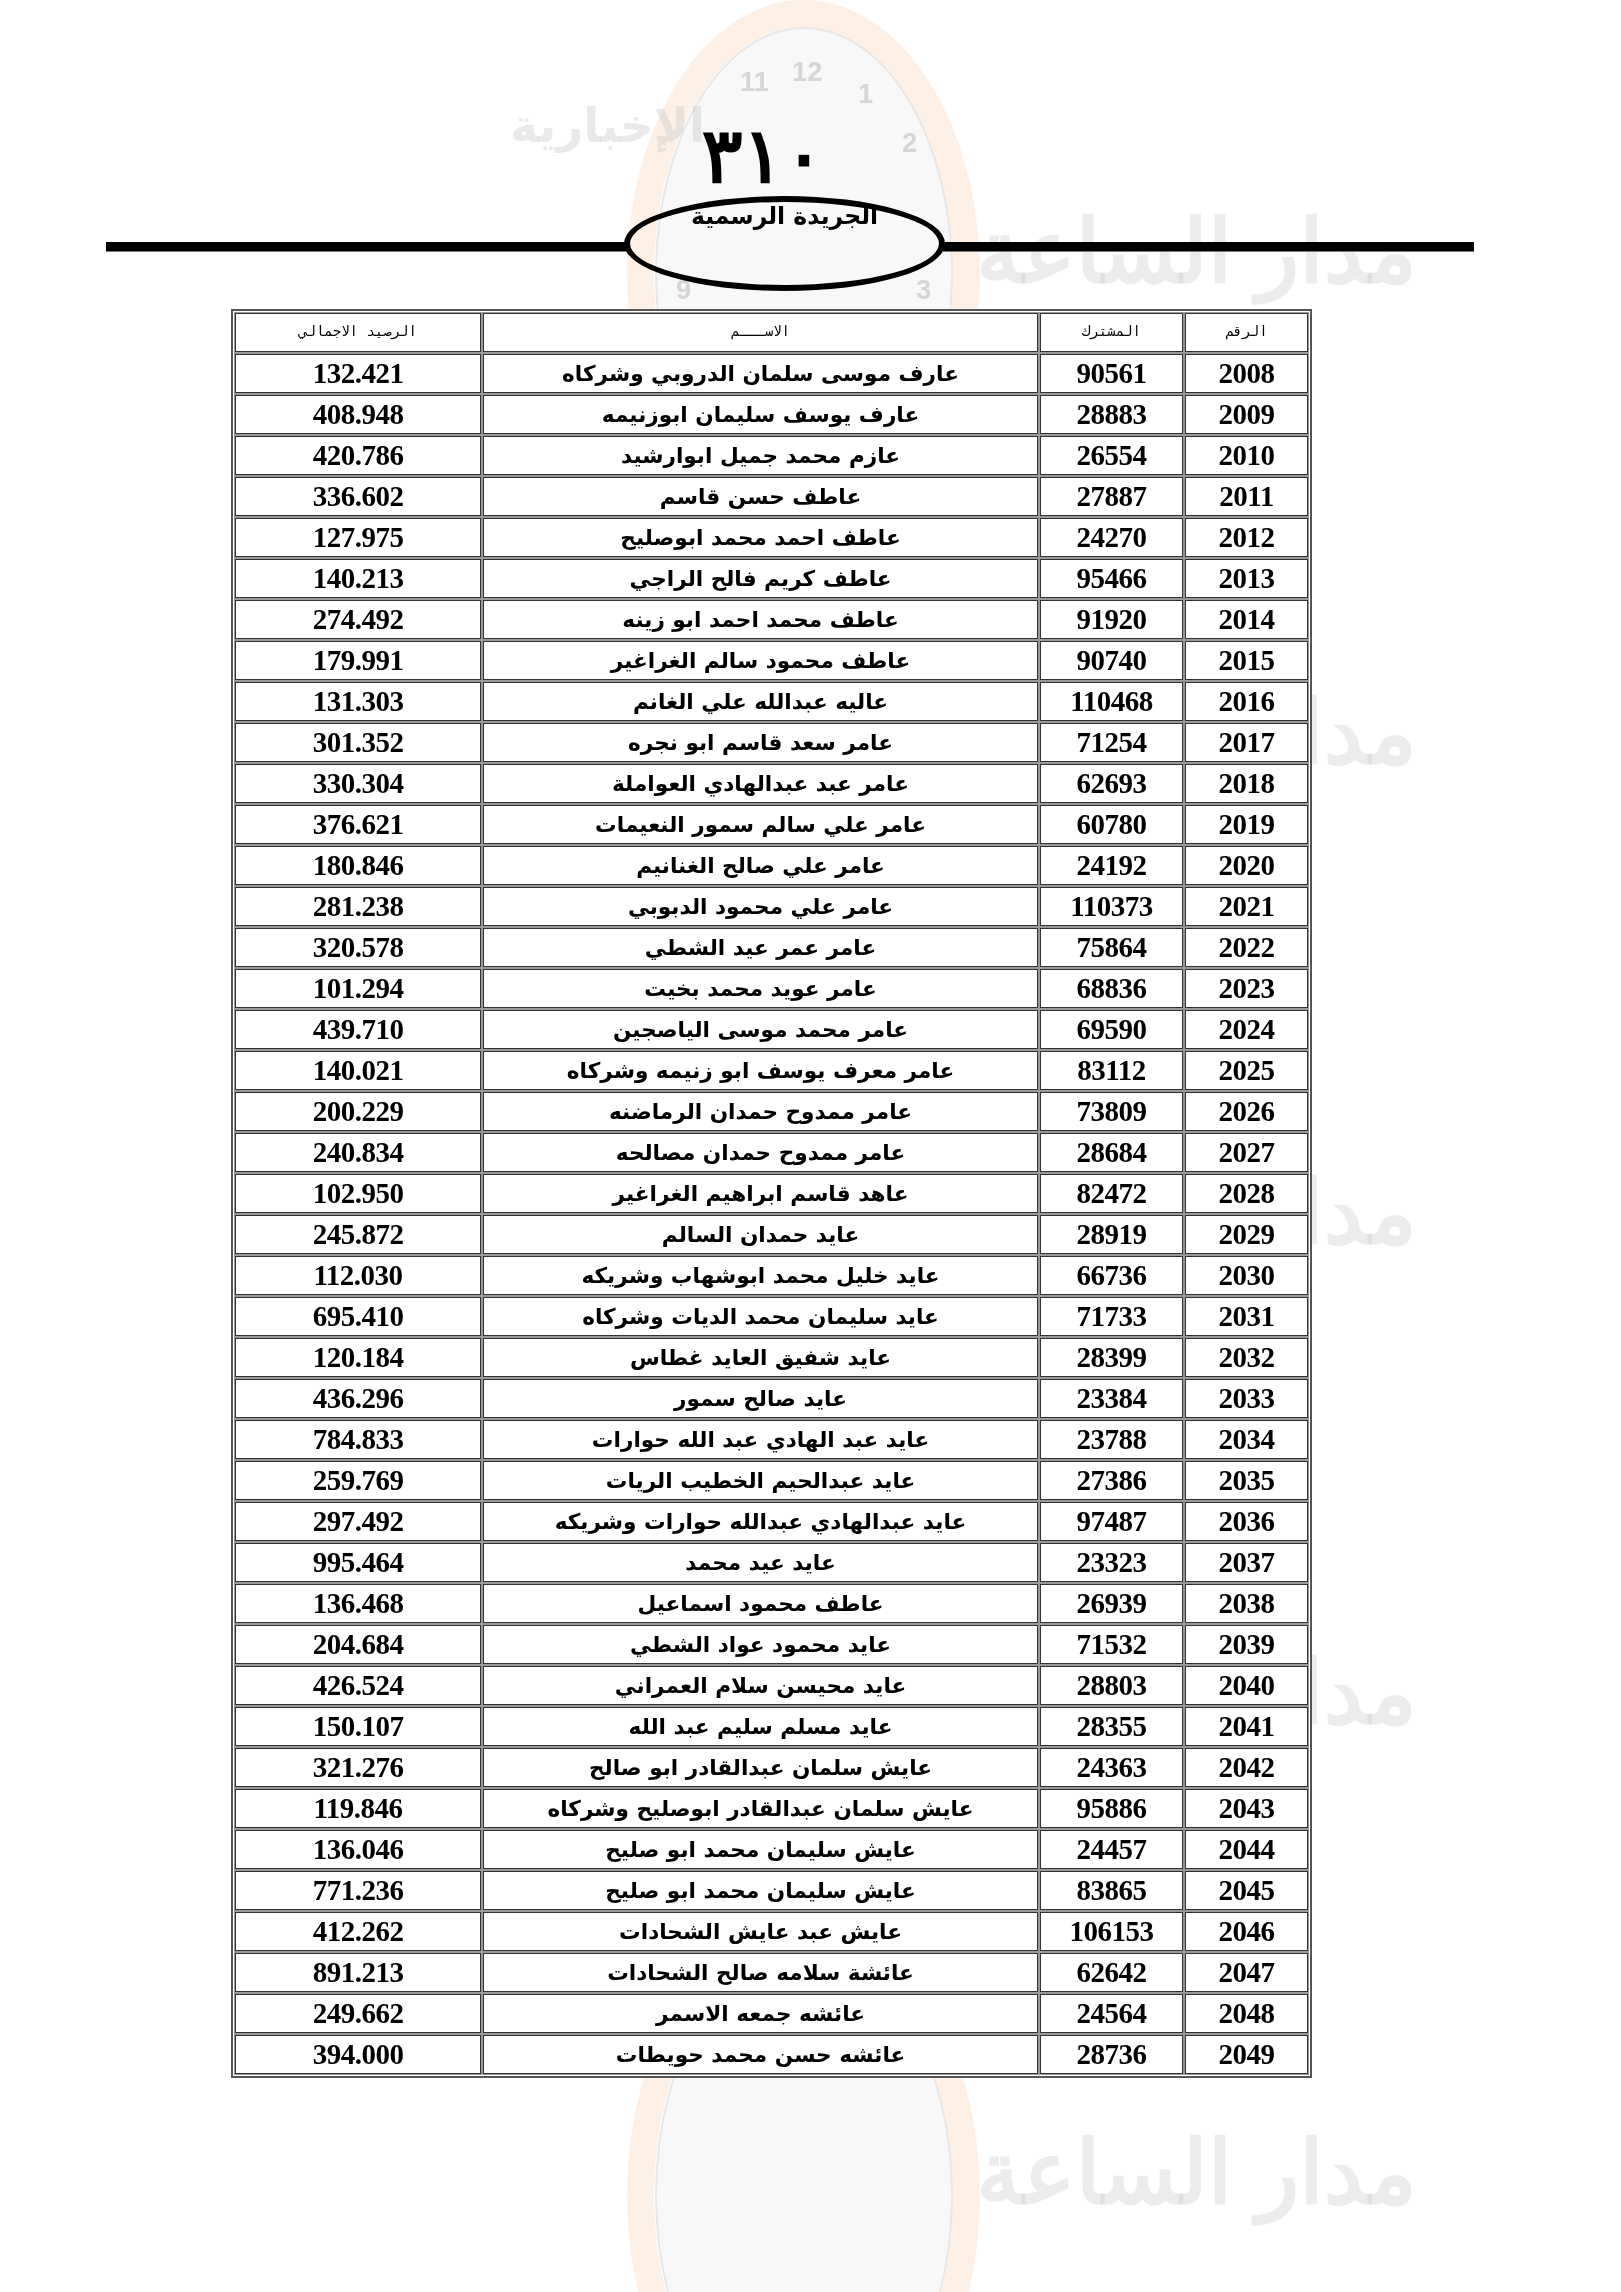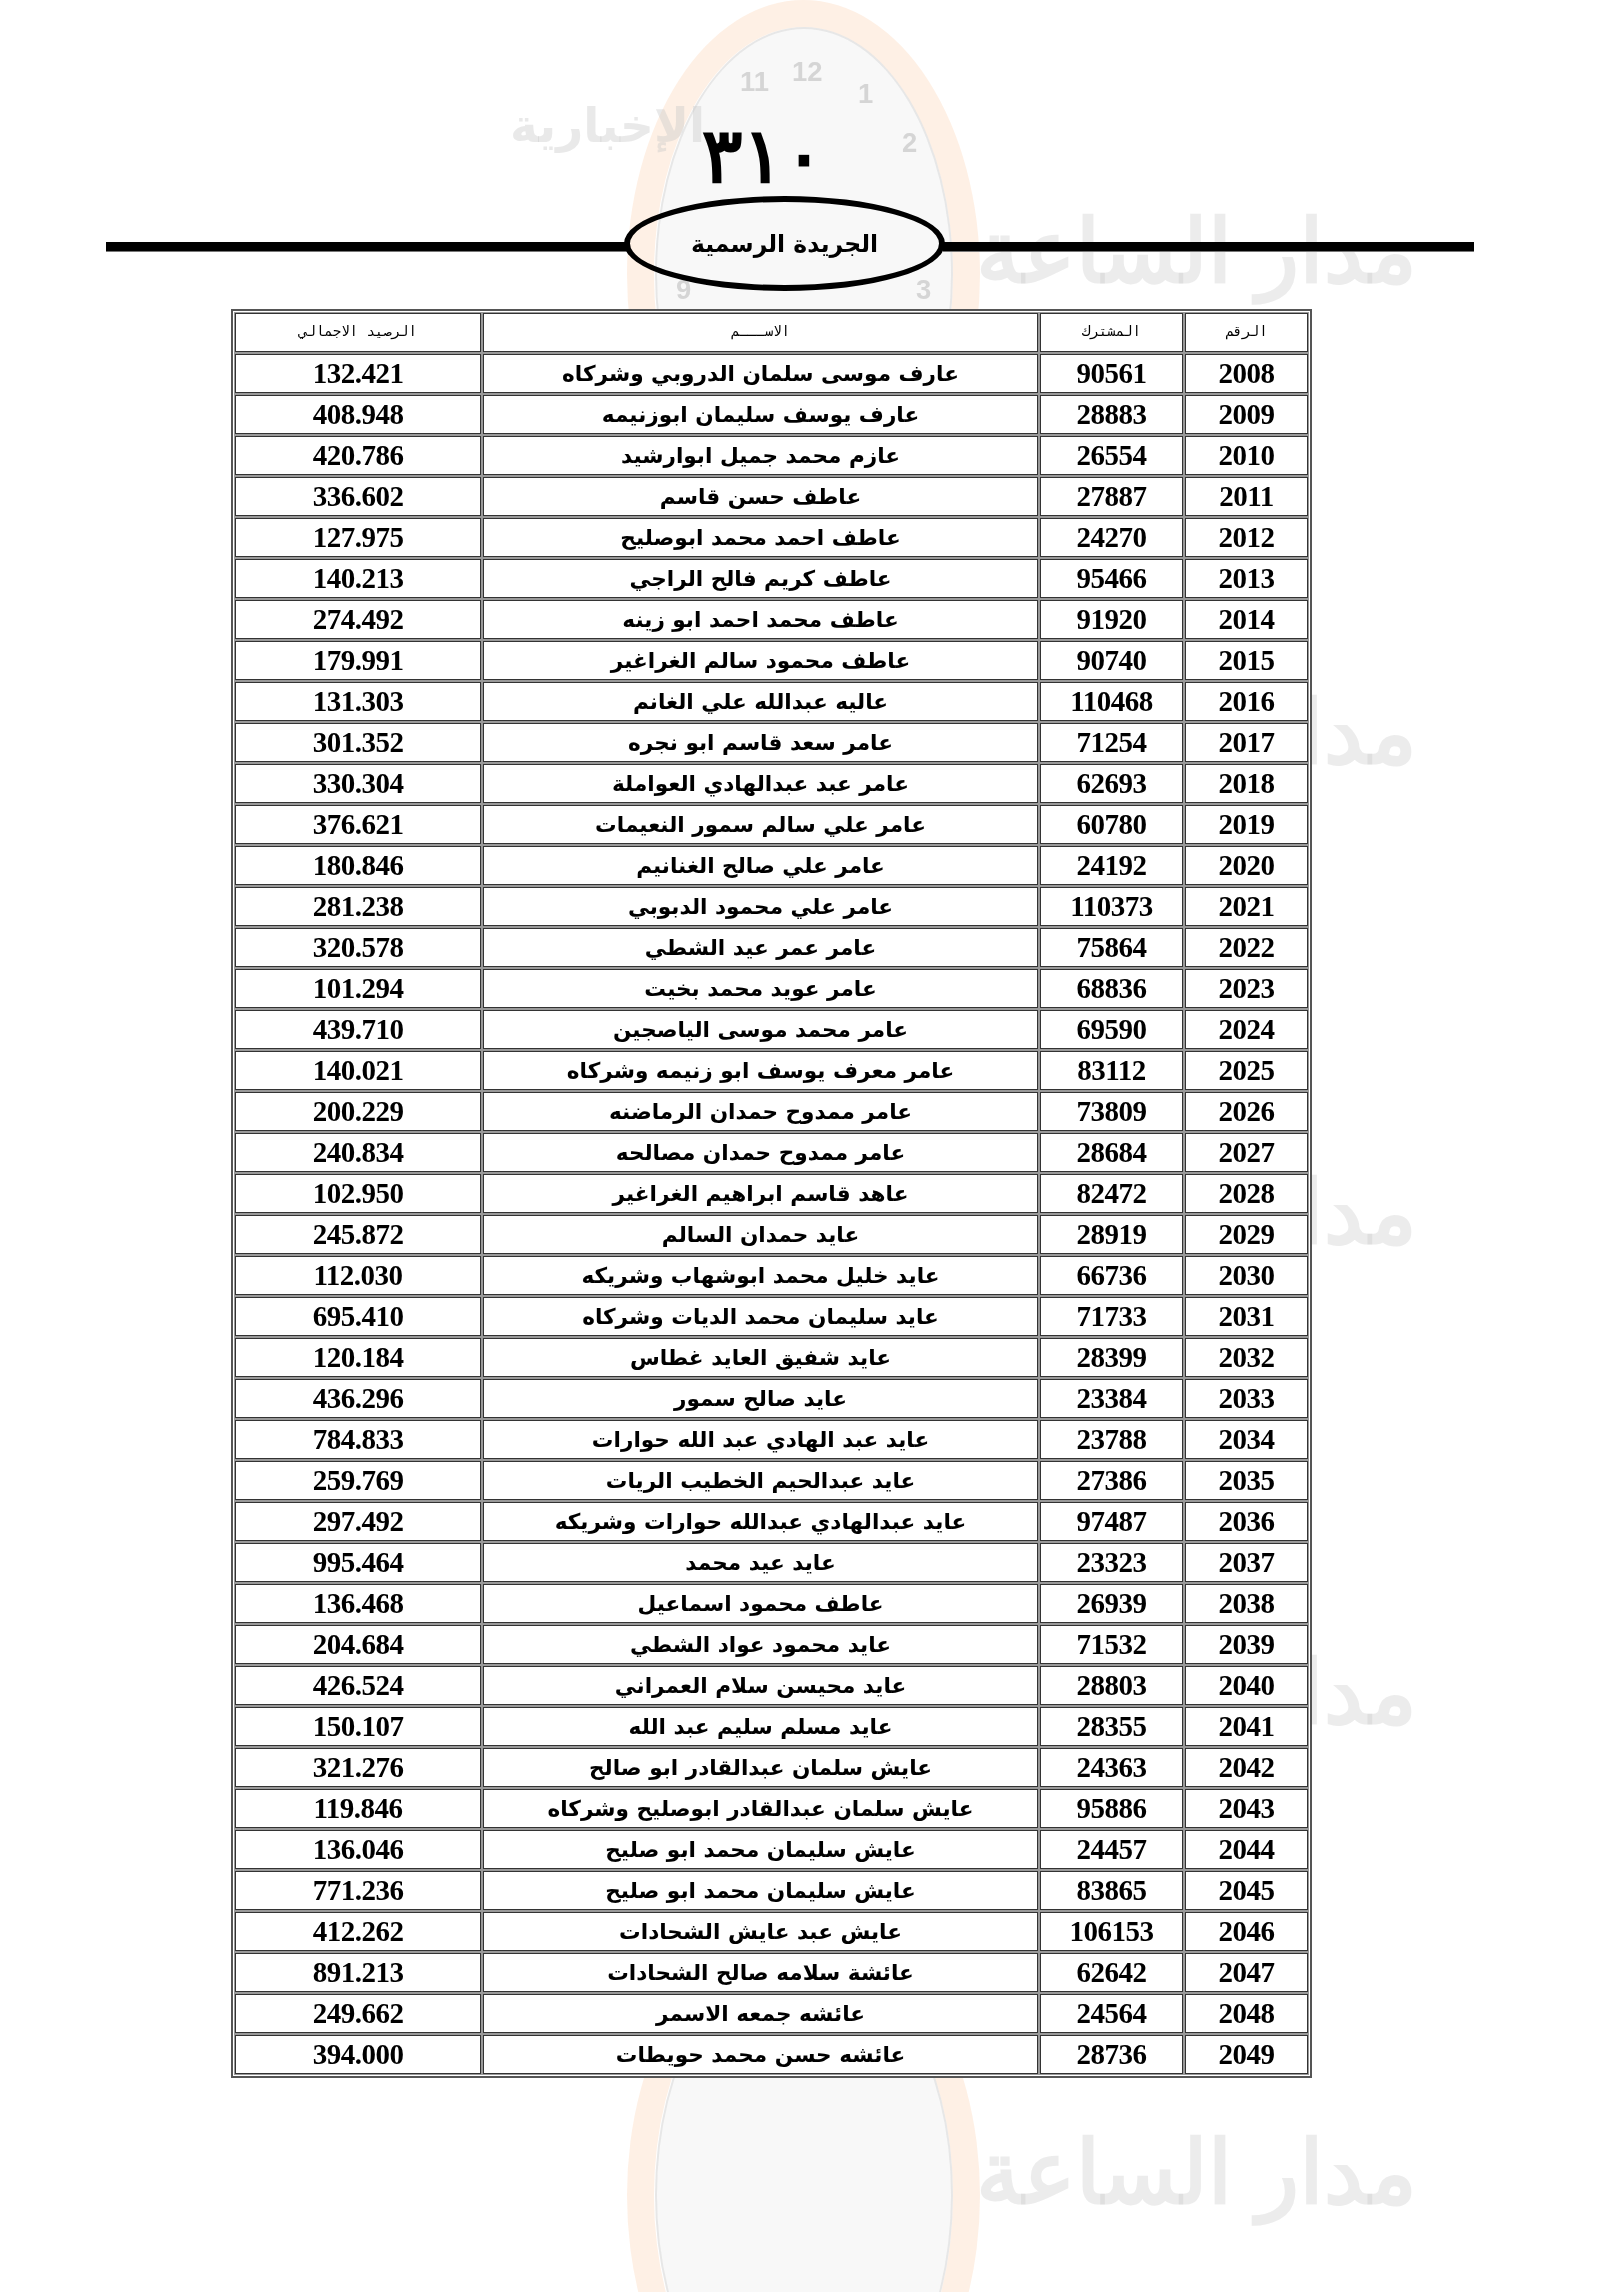--- a/index.html
+++ b/index.html
@@ -42,21 +42,21 @@
     }
     .rule-left, .rule-right {
       position: absolute; top: 242px; height: 8.8px; background: #000;
       box-shadow: 0 1px 0 #777;
     }
     .rule-left { left: 106px; width: 521px; }
     .rule-right { left: 943px; width: 531px; }
     .masthead {
       position: absolute; left: 624px; top: 196px; width: 321px; height: 95px;
       border: 6.9px solid #000; border-radius: 50%; box-sizing: border-box;
-      display: flex; align-items: center; justify-content: center;
+      display: flex; align-items: flex-start; justify-content: center;
       background: transparent;
     }
     .masthead span {
       font-family: "DejaVu Sans", sans-serif; font-weight: bold; font-size: 23.5px; direction: rtl;
     }
 
     
     .ledger {
       position: absolute; left: 231px; top: 309px; width: 1079px;
       border-collapse: separate; border-spacing: 2px;

